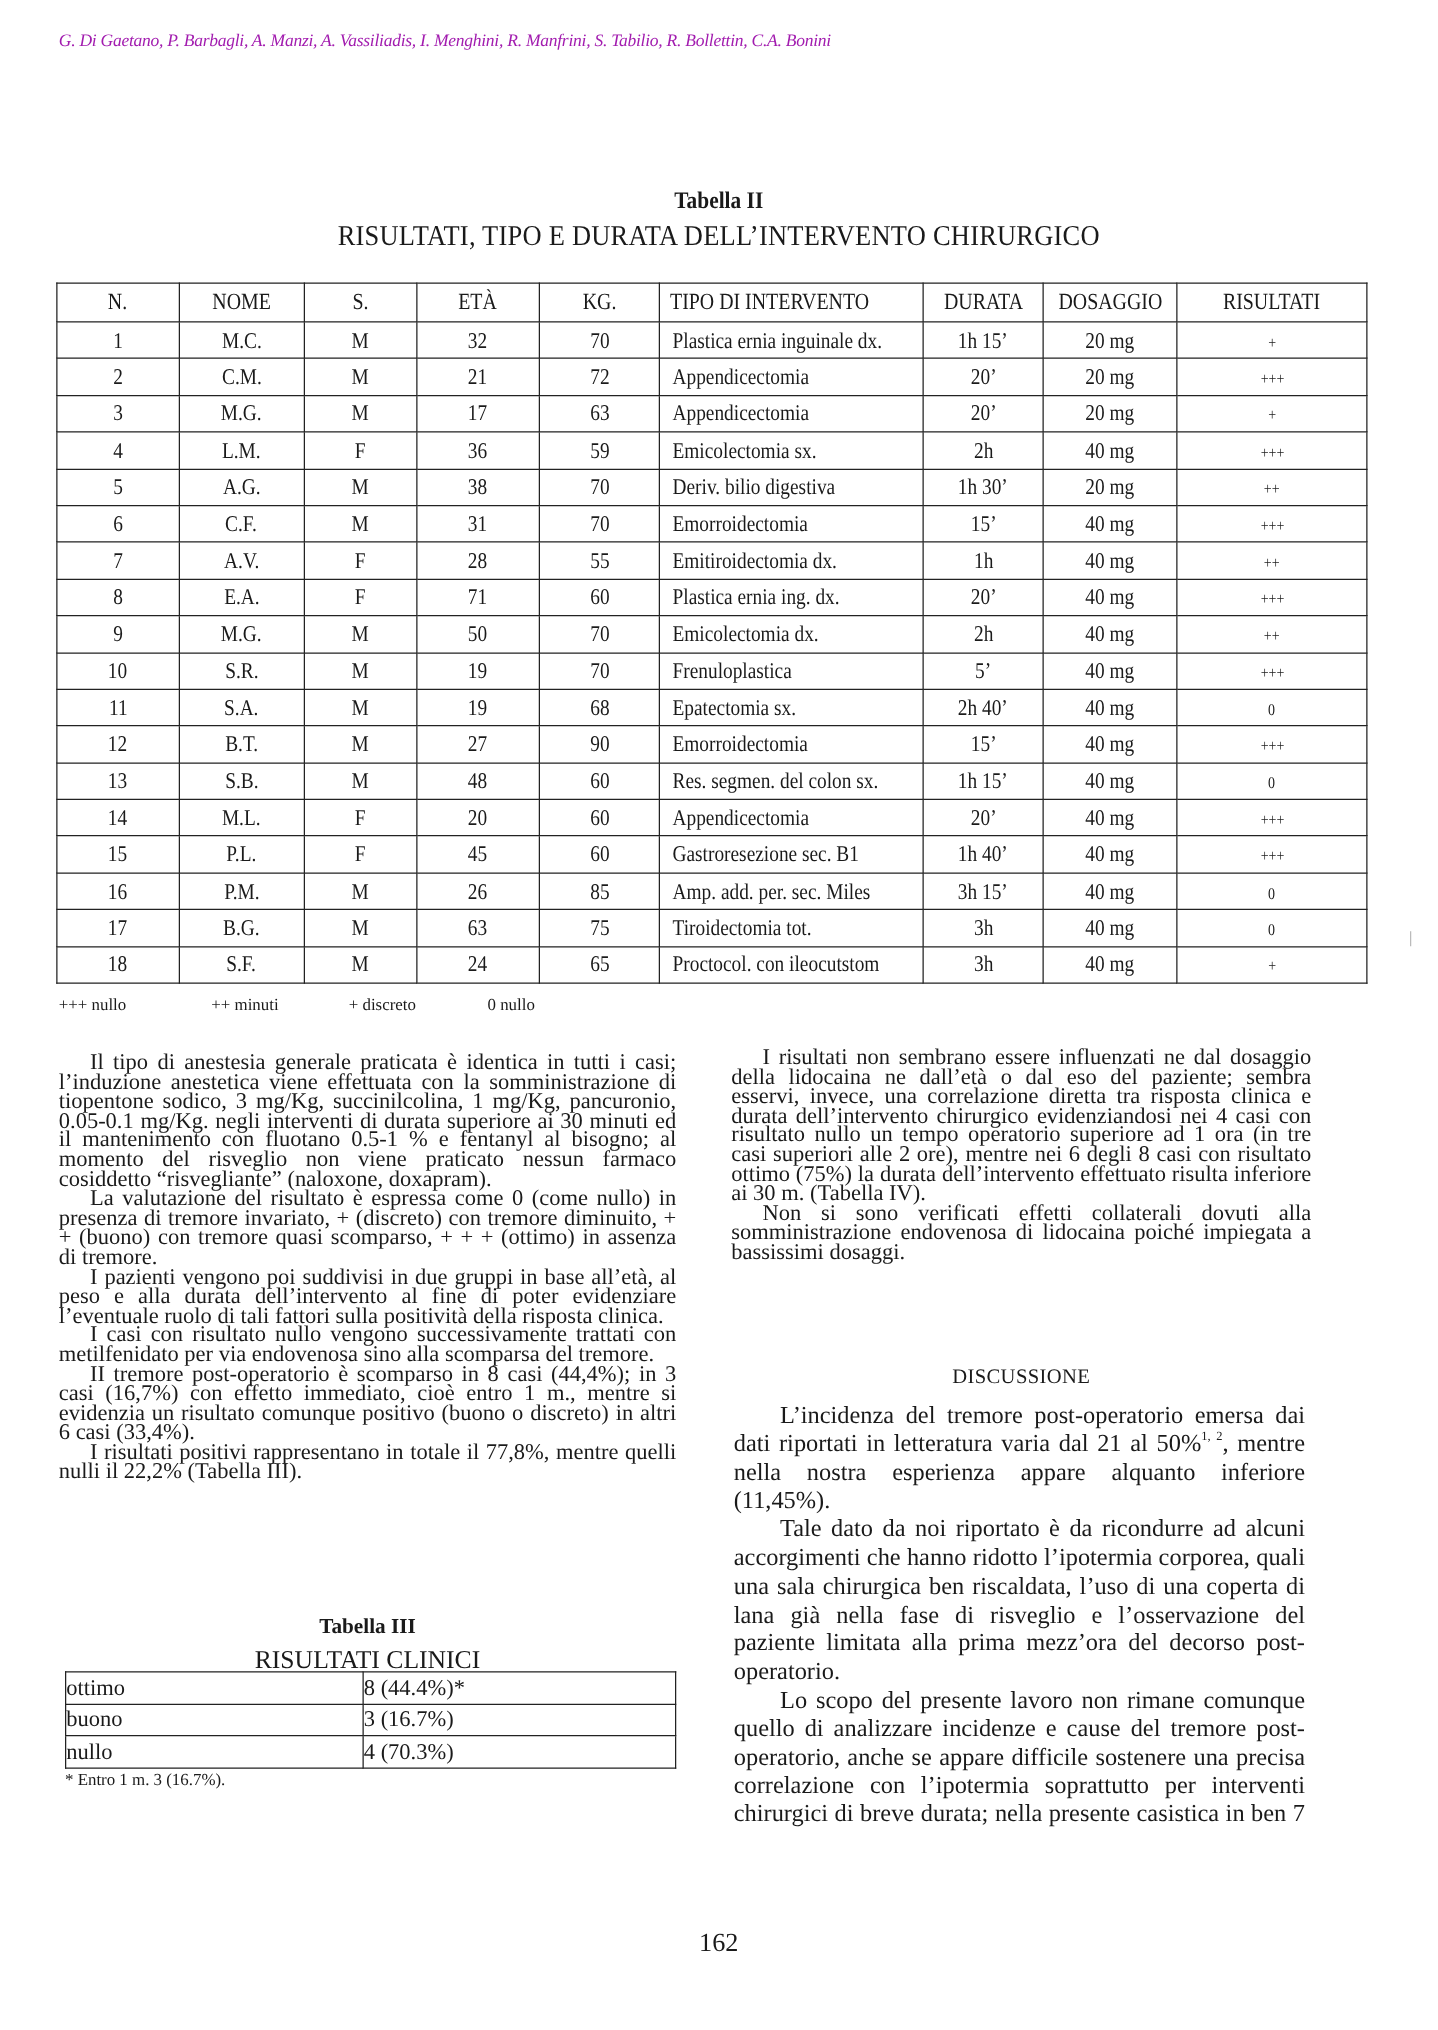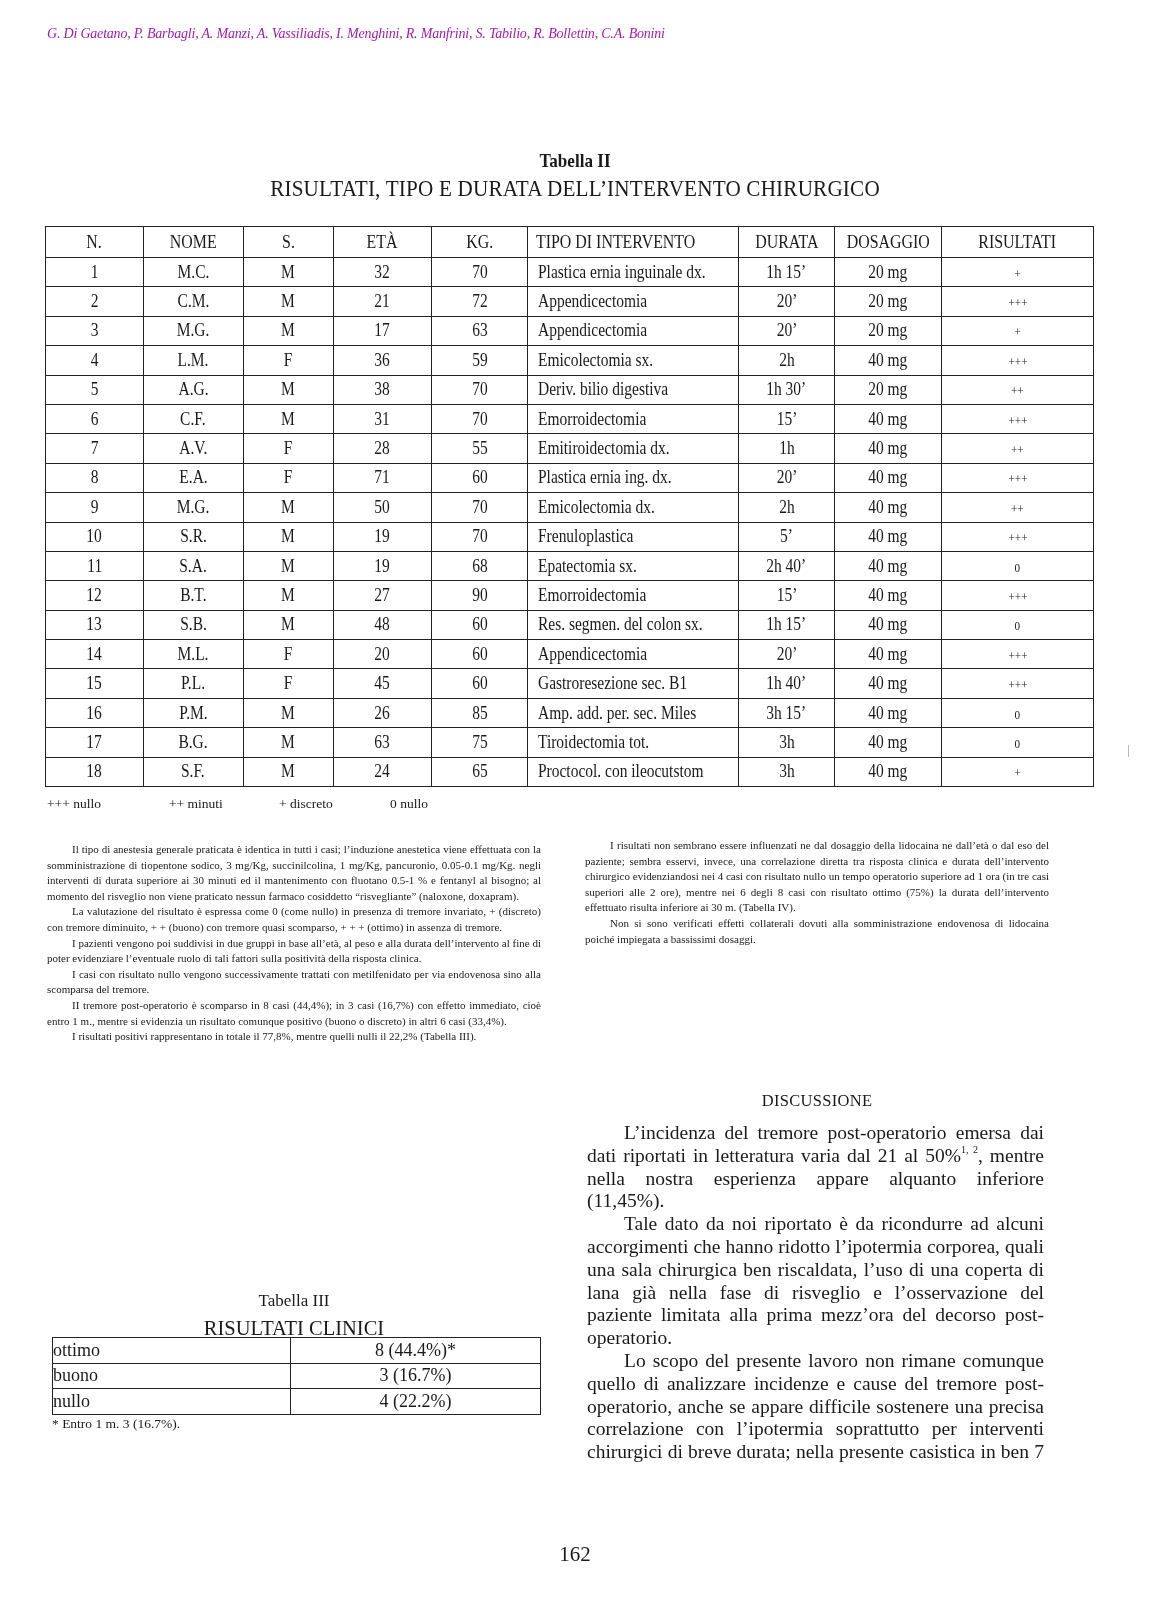--- a/index.html
+++ b/index.html
@@ -32,41 +32,41 @@
   table.main td.tipo .sx { transform-origin: left; }
   table.main .res { font-size: 13px; }
 
   .legend {
     position: absolute; top: 796px; left: 47px; font-size: 13.5px;
     font-family: "Liberation Serif", serif;
   }
   .legend span { position: absolute; white-space: nowrap; top: 0; }
 
   .col {
-    position: absolute; font-size: 11px; line-height: 15.6px; text-align: justify;
+    position: absolute; font-size: 18px; line-height: 15.6px; text-align: justify;
   }
   .col-left { left: 47px; top: 842px; width: 494px; }
   .col-right { left: 585px; top: 838px; width: 464px; }
   .col p { margin: 0; text-indent: 25px; }
 
   .t3-label {
     position: absolute; left: 47px; width: 494px; text-align: center;
-    top: 1291px; font-size: 17px; font-weight: normal;
+    top: 1291px; font-size: 17px; font-weight: bold;
   }
   .t3-sub {
     position: absolute; left: 47px; width: 494px; text-align: center;
     top: 1317px; font-size: 20.5px;
   }
   table.t3 {
     position: absolute; left: 52px; top: 1337px; width: 489px;
     border-collapse: collapse; font-size: 18px;
   }
   table.t3 td { border: 1.3px solid #222; height: 24.6px; padding: 0; }
   table.t3 td.lbl { width: 237px; }
-  table.t3 td.val { text-align: center; }
+  table.t3 td.val { }
   .t3-note { position: absolute; left: 52px; top: 1416px; font-size: 13.5px; }
 
   .disc-title {
     position: absolute; left: 585px; width: 464px; text-align: center;
     top: 1091px; font-size: 16.5px; letter-spacing: 0.3px;
   }
   .disc-body {
     position: absolute; left: 587px; top: 1122px; width: 457px;
     font-size: 19.5px; line-height: 22.8px; text-align: justify;
   }
@@ -339,21 +339,21 @@
     <tr>
       <td class="lbl">ottimo</td>
       <td class="val">8  (44.4%)*</td>
     </tr>
     <tr>
       <td class="lbl">buono</td>
       <td class="val">3  (16.7%)</td>
     </tr>
     <tr>
       <td class="lbl">nullo</td>
-      <td class="val">4  (22.2%)</td>
+      <td class="val">4  (70.3%)</td>
     </tr>
   </tbody>
 </table>
 <div class="t3-note">* Entro 1 m. 3 (16.7%).</div>
 
 <div class="col col-right">
   <p>I risultati non sembrano essere influenzati ne dal dosaggio della lidocaina ne dall’età o dal eso del paziente; sembra esservi, invece, una correlazione diretta tra risposta clinica e durata dell’intervento chirurgico evidenziandosi nei 4 casi con risultato nullo un tempo operatorio superiore ad 1 ora (in tre casi superiori alle 2 ore), mentre nei 6 degli 8 casi con risultato ottimo (75%) la durata dell’intervento effettuato risulta inferiore ai 30 m. (Tabella IV).</p>
   <p>Non si sono verificati effetti collaterali dovuti alla somministrazione endovenosa di lidocaina poiché impiegata a bassissimi dosaggi.</p>
 </div>
 

